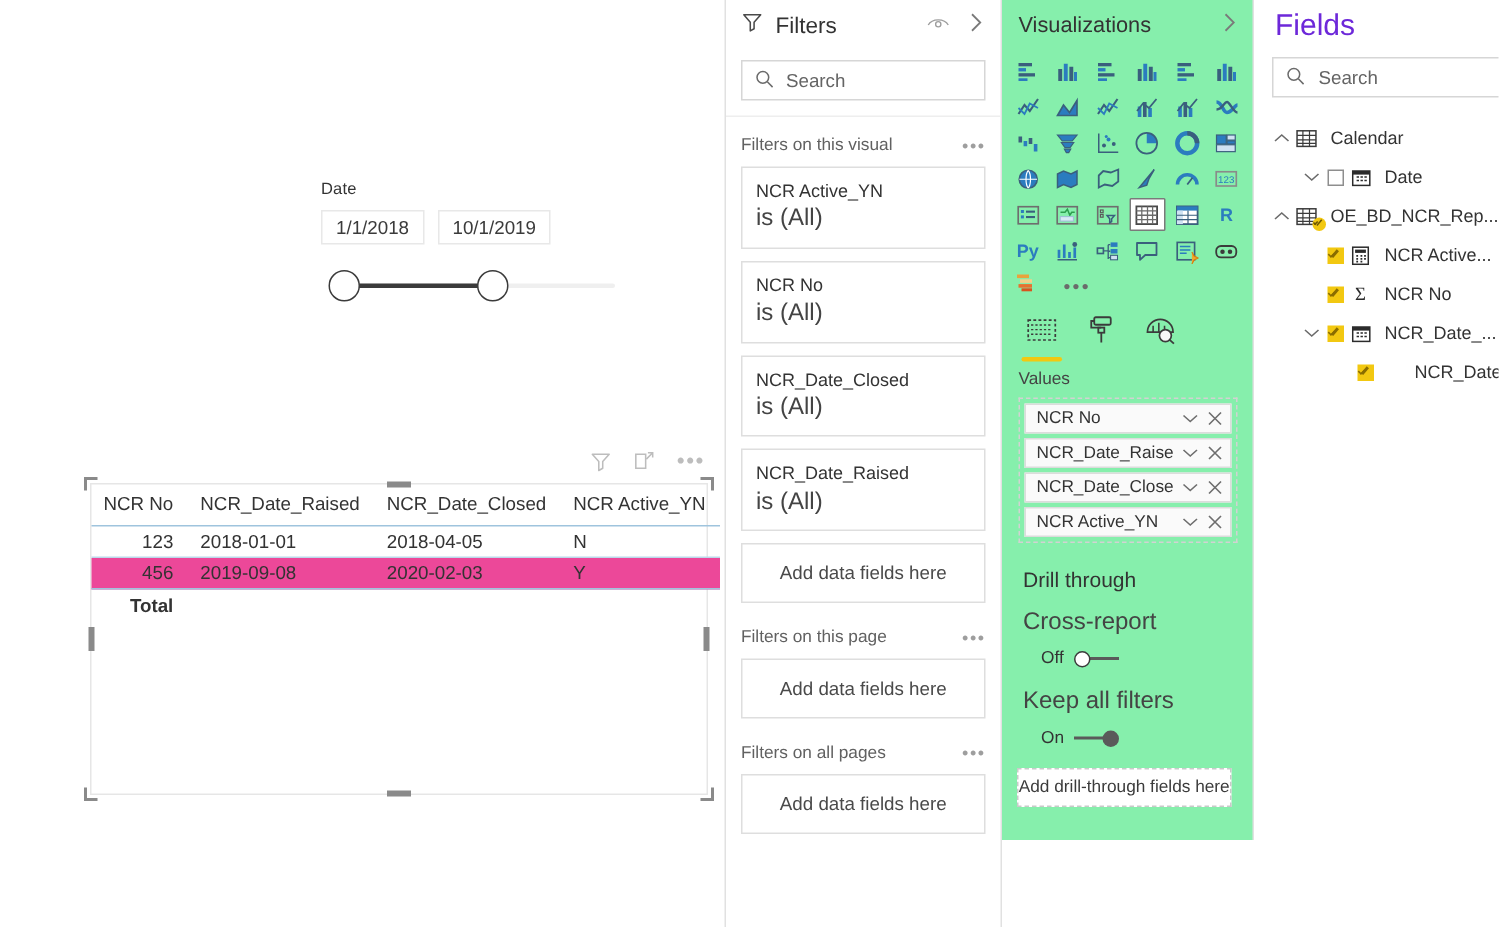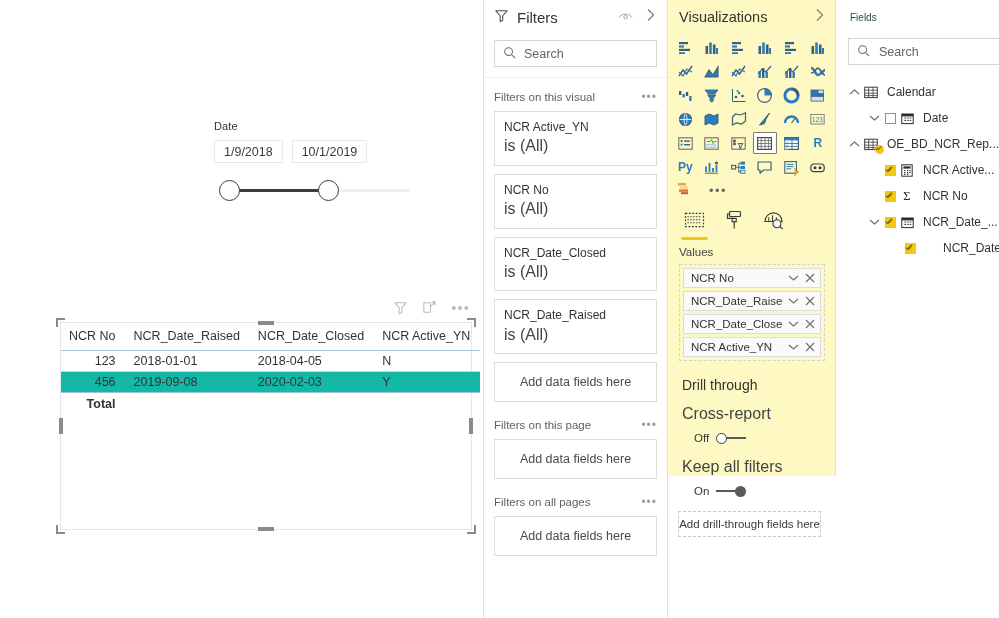--- a/index.html
+++ b/index.html
@@ -43,21 +43,21 @@
   .vh-icon { width: 15px; height: 15px; display: block; }
   .vh-dots { font-size: 15px; line-height: 10px; color: #bdbdbd; letter-spacing: 1px; }
   .visual-box { position: absolute; inset: 0; border: 1px solid #e6e6e6; background: #fff; }
   .tbl { width: 100%; border-collapse: collapse; font-size: 12.5px; }
   .tbl th {
     font-weight: 400; color: #333; text-align: left;
     padding: 6px 10px 7px 8px; border-bottom: 1.4px solid #9fc4dd; white-space: nowrap;
   }
   .tbl th.num, .tbl td.num { text-align: right; }
   .tbl td { padding: 3px 10px 3px 8px; color: #333; white-space: nowrap; }
-  .tbl tr.alt td { background: #14b8a6; border-top: 1px solid #bcd8ea; border-bottom: 1.2px solid #9fc4dd; }
+  .tbl tr.alt td { background: #ec4899; border-top: 1px solid #bcd8ea; border-bottom: 1.2px solid #9fc4dd; }
   .tbl tr.total td { font-weight: bold; padding-top: 4px; }
 
   
   .handle { position: absolute; background: #8a8a8a; }
   .corner { width: 9px; height: 9px; background: transparent; border: 2px solid #8a8a8a; }
   .corner.tl { left: -5px; top: -5px; border-right: none; border-bottom: none; }
   .corner.tr { right: -5px; top: -5px; border-left: none; border-bottom: none; }
   .corner.bl { left: -5px; bottom: -5px; border-right: none; border-top: none; }
   .corner.br { right: -5px; bottom: -5px; border-left: none; border-top: none; }
   .mid-l { left: -2px; top: 50%; margin-top: -8px; width: 4px; height: 16px; }
@@ -91,21 +91,21 @@
   .fp-card-name { font-size: 12px; color: #333; line-height: 1.35; }
   .fp-card-sub { font-size: 16px; color: #444; line-height: 1.35; }
   .fp-drop {
     border: 1px solid #dedede; background: #fff; height: 40px;
     display: flex; align-items: center; justify-content: center;
     font-size: 12.5px; color: #4a4a4a; margin-bottom: 4px;
   }
 
   
   .viz-pane {
-    flex: 0 0 168px; width: 168px; height: 476px; background: #fef9c3;
+    flex: 0 0 168px; width: 168px; height: 560px; background: #86efac;
     border-right: 1px solid #e1e1e1; position: relative;
   }
   .viz-header { display: flex; align-items: center; height: 34px; padding: 0 10px 0 11px; }
   .viz-title { font-size: 14.5px; color: #333; flex: 1; }
   .viz-grid {
     display: grid; grid-template-columns: repeat(6, 1fr);
     gap: 2px; padding: 2px 5px 0 5px;
   }
   .viz-cell {
     height: 22px; display: flex; align-items: center; justify-content: center;
@@ -148,21 +148,21 @@
   .tgl.on .bar { left: 0; right: 9px; }
   .drill-drop {
     border: 1px dashed #c9c9c9; background: #fff; height: 26px;
     display: flex; align-items: center; justify-content: center;
     font-size: 11.5px; color: #3b3b3b; margin: 2px 4px 0 -4px;
   }
 
   
   .fields-pane { flex: 1 1 auto; height: 618px; background: #fff; position: relative; }
   .fields-header { display: flex; align-items: center; height: 34px; padding: 0 10px 0 14px; }
-  .fields-title { font-size: 10px; color: #14532d; flex: 1; }
+  .fields-title { font-size: 20px; color: #6d28d9; flex: 1; }
   .fields-search-wrap { padding: 4px 8px 10px 12px; }
   .fields-search {
     display: flex; align-items: center; gap: 9px;
     border: 1px solid #d6d6d6; height: 27px; padding: 0 8px; background: #fff;
   }
   .fields-search span { font-size: 12.5px; color: #646464; }
   .tree { padding-top: 4px; }
   .tree-row { display: flex; align-items: center; height: 26px; font-size: 12px; color: #333; }
   .tree-row .chev { width: 16px; display: flex; justify-content: center; color: #6b6b6b; flex: 0 0 16px; }
   .tree-row .icon-slot { width: 18px; display: flex; justify-content: center; flex: 0 0 18px; }
@@ -199,21 +199,21 @@
 </head>
 <body>
 
 <div class="app">
 
   <div class="canvas">
 
     <div class="slicer">
       <div class="slicer-title">Date</div>
       <div class="slicer-inputs">
-        <div class="slicer-box">1/9/2018</div>
+        <div class="slicer-box">1/1/2018</div>
         <div class="slicer-box">10/1/2019</div>
       </div>
       <div class="slicer-track-wrap">
         <div class="slicer-rail"></div>
         <div class="slicer-fill"></div>
         <div class="slicer-handle left"></div>
         <div class="slicer-handle right"></div>
       </div>
     </div>
 

